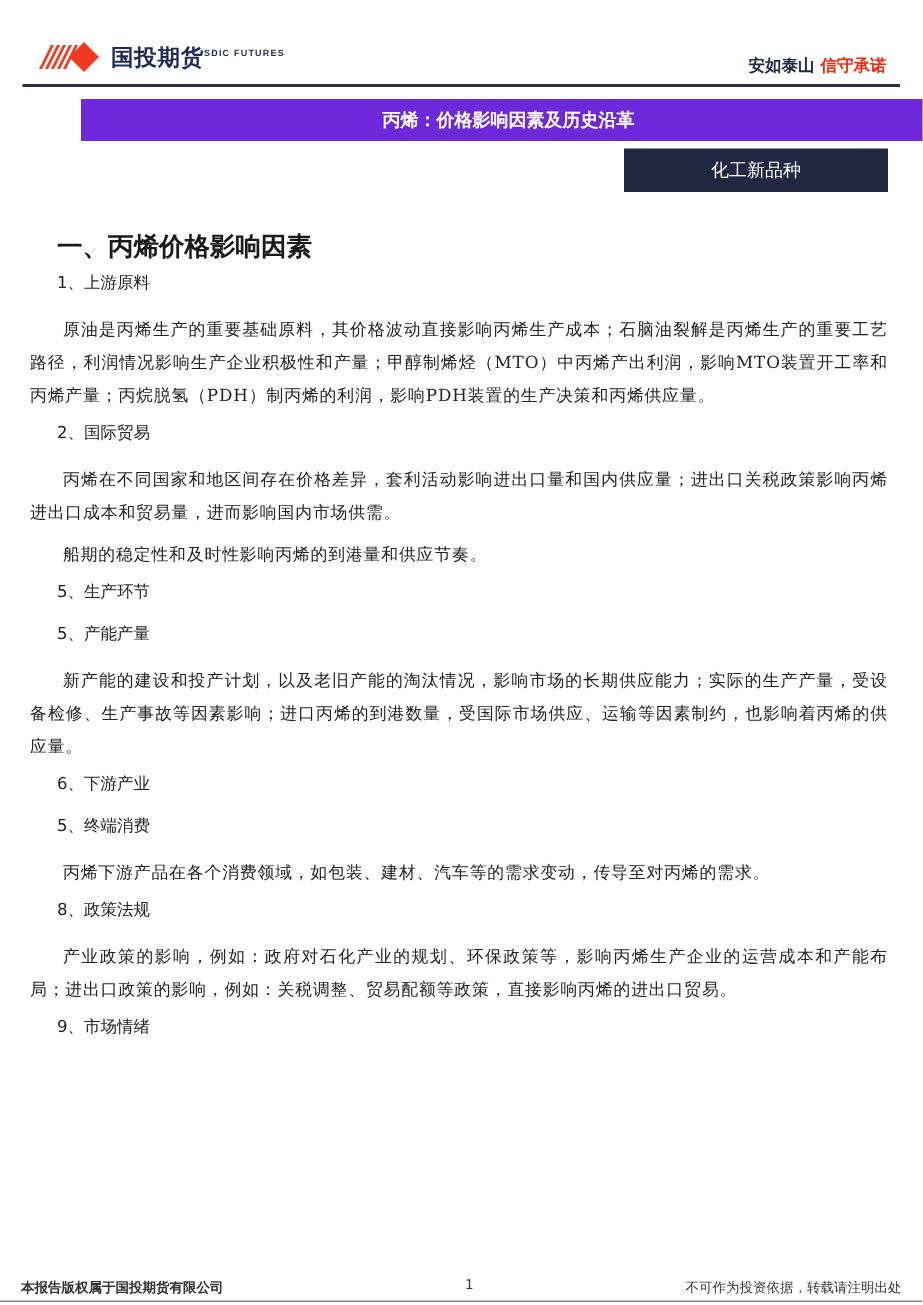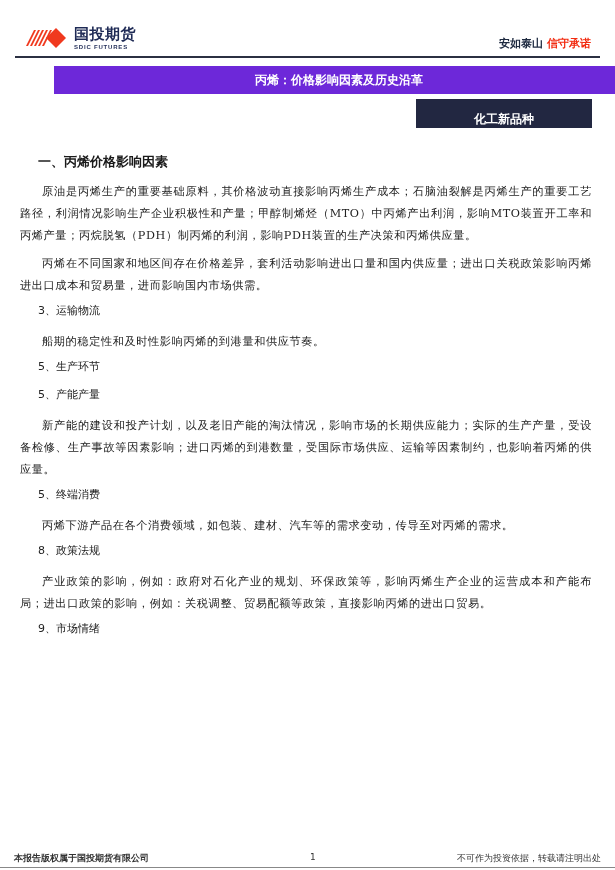--- a/index.html
+++ b/index.html
@@ -1,32 +1,32 @@
 <!DOCTYPE html>
 <html><head>
 <meta charset="utf-8">
 <style>
   html, body { margin: 0; padding: 0; background: #ffffff; }
   body { width: 615px; height: 870px; position: relative; overflow: hidden;
          font-family: "DejaVu Sans", sans-serif; color: #1a1a1a; }
   .logo { position: absolute; left: 24px; top: 24px; height: 28px; display: flex; align-items: center; }
   .logo-mark { width: 44px; height: 24px; position: relative; }
-  .logo-text { margin-left: 6px; display: flex; flex-direction: column; line-height: 1; }
+  .logo-text { margin-left: 6px; display: flex; line-height: 1; }
   .logo-cn { font-family: "DejaVu Sans", sans-serif; font-weight: bold; font-size: 15px; color: #1e2a55; letter-spacing: 0.5px; }
   .logo-en { font-family: "Liberation Sans", sans-serif; font-weight: bold; font-size: 6px; color: #1e2a55; letter-spacing: 0.8px; margin-top: 2px; }
   .slogan { position: absolute; right: 24px; top: 36px; font-weight: bold; font-size: 11px; }
   .slogan .a { color: #1e2a40; }
   .slogan .b { color: #f22b10; margin-left: 4px; }
   .rule-dark { position: absolute; left: 15px; top: 56px; width: 585px; height: 2px; background: #2b3042; }
   .banner { position: absolute; left: 22px; top: 66px; width: 570px; height: 28px; background: #6d28d9;
             color: #fff; font-weight: bold; font-size: 12px; display: flex; align-items: center; justify-content: center; margin-left: 32px; }
   .tagbox { position: absolute; left: 416px; top: 99px; width: 176px; height: 29px; background: #222741;
-            color: #fff; font-weight: bold; font-size: 12px; display: flex; align-items: flex-end; justify-content: center; }
+            color: #fff; font-weight: normal; font-size: 12px; display: flex; align-items: center; justify-content: center; }
   .content { position: absolute; left: 42px; top: 153px; width: 550px; font-family: "DejaVu Serif", serif; font-size: 11.2px; }
-  .h1 { font-weight: bold; font-size: 13px; height: 28px; margin-left: -4px; }
+  .h1 { font-weight: bold; font-size: 17px; height: 28px; margin-left: -4px; }
   .h2 { font-family: "DejaVu Sans", sans-serif; font-size: 11px; height: 28px; margin-left: -4px; color: #222; }
   .p { text-indent: 22px; line-height: 22px; margin-left: -22px; margin-bottom: 6px; letter-spacing: 0.6px; color: #222; text-align: justify; }
   .footer { position: absolute; left: 14px; top: 852px; width: 587px; font-size: 9px; color: #333; font-family: "DejaVu Sans", sans-serif; }
   .footer .l { position: absolute; left: 0; font-weight: bold; }
   .footer .c { position: absolute; left: 296px; }
   .footer .r { position: absolute; right: 0; text-align: right; }
   .footer-rule { position: absolute; left: 0; top: 867px; width: 615px; height: 1px; background: #888; }
 </style>
 </head>
 <body>
@@ -60,32 +60,34 @@
   <span>丙烯：价格影响因素及历史沿革</span>
 </div>
 
 <div class="tagbox">
   <span>化工新品种</span>
 </div>
 
 <div class="content">
   <div class="h1">一、丙烯价格影响因素</div>
 
+  <div class="h2">1、上游原料</div>
   <div class="p">原油是丙烯生产的重要基础原料，其价格波动直接影响丙烯生产成本；石脑油裂解是丙烯生产的重要工艺路径，利润情况影响生产企业积极性和产量；甲醇制烯烃（MTO）中丙烯产出利润，影响MTO装置开工率和丙烯产量；丙烷脱氢（PDH）制丙烯的利润，影响PDH装置的生产决策和丙烯供应量。</div>
 
+  <div class="h2">2、国际贸易</div>
   <div class="p">丙烯在不同国家和地区间存在价格差异，套利活动影响进出口量和国内供应量；进出口关税政策影响丙烯进出口成本和贸易量，进而影响国内市场供需。</div>
 
-  <div class="h2">3、运输物流</div>
   <div class="p">船期的稳定性和及时性影响丙烯的到港量和供应节奏。</div>
 
   <div class="h2">5、生产环节</div>
 
   <div class="h2">5、产能产量</div>
   <div class="p">新产能的建设和投产计划，以及老旧产能的淘汰情况，影响市场的长期供应能力；实际的生产产量，受设备检修、生产事故等因素影响；进口丙烯的到港数量，受国际市场供应、运输等因素制约，也影响着丙烯的供应量。</div>
 
+  <div class="h2">6、下游产业</div>
 
   <div class="h2">5、终端消费</div>
   <div class="p">丙烯下游产品在各个消费领域，如包装、建材、汽车等的需求变动，传导至对丙烯的需求。</div>
 
   <div class="h2">8、政策法规</div>
   <div class="p">产业政策的影响，例如：政府对石化产业的规划、环保政策等，影响丙烯生产企业的运营成本和产能布局；进出口政策的影响，例如：关税调整、贸易配额等政策，直接影响丙烯的进出口贸易。</div>
 
   <div class="h2">9、市场情绪</div>
 
 </div>

